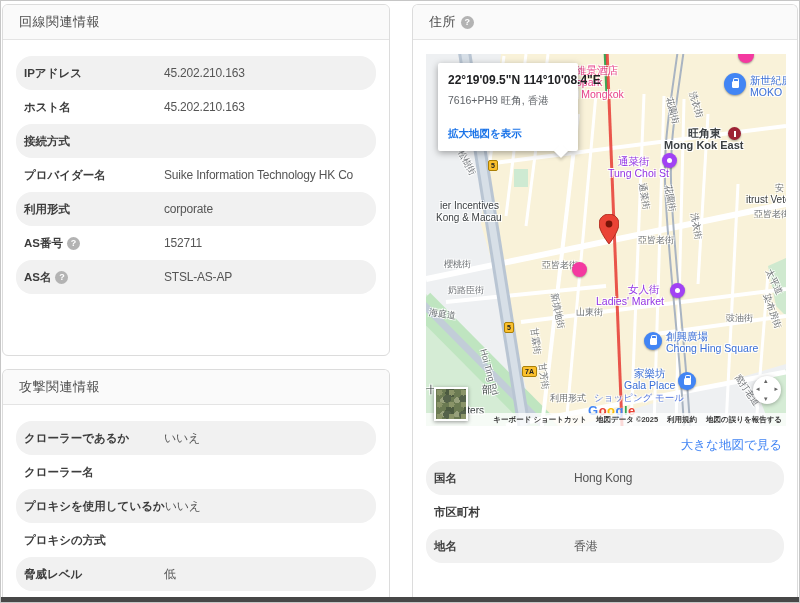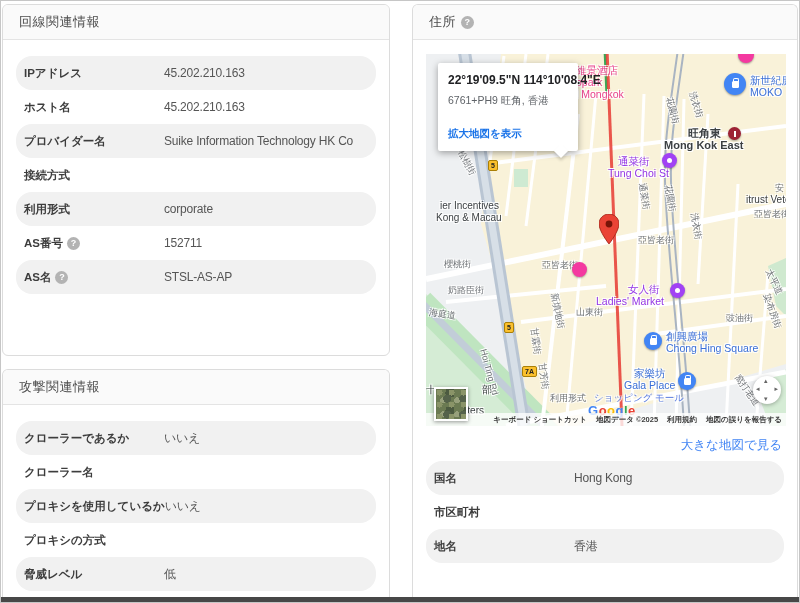--- a/index.html
+++ b/index.html
@@ -127,26 +127,26 @@
         <div class="card-body">
           <div class="row">
               <span class="lbl">IPアドレス</span>
               <span class="val">45.202.210.163</span>
             </div>
           <div class="row">
               <span class="lbl">ホスト名</span>
               <span class="val">45.202.210.163</span>
             </div>
           <div class="row">
+              <span class="lbl">接続方式</span>
+              <span class="val"></span>
+            </div>
+          <div class="row">
               <span class="lbl">プロバイダー名</span>
               <span class="val">Suike Information Technology HK Co</span>
-            </div>
-          <div class="row">
-              <span class="lbl">接続方式</span>
-              <span class="val"></span>
             </div>
           <div class="row">
               <span class="lbl">利用形式</span>
               <span class="val">corporate</span>
             </div>
           <div class="row">
             <span class="lbl">
               <span>AS番号</span>
               <span class="help-icon">?</span>
             </span>
@@ -310,21 +310,21 @@
 
             <span class="pin">
               <svg width="20" height="30" viewBox="0 0 20 30">
                 <path d="M10 0C4.5 0 0 4.4 0 9.9 0 17.3 10 30 10 30s10-12.7 10-20.1C20 4.4 15.5 0 10 0z" fill="#EA4335" stroke="#9c1f14" stroke-width="0.8"></path>
                 <circle cx="10" cy="10" r="3.4" fill="#791408"></circle>
               </svg>
             </span>
 
             <div class="infowin">
               <div class="coords">22°19'09.5"N 114°10'08.4"E</div>
-              <div class="addr">6761+PH9 旺角, 香港</div>
+              <div class="addr">7616+PH9 旺角, 香港</div>
               <a class="ilink" href="#">拡大地図を表示</a>
             </div>
 
             <div class="glogo">
               <span>G</span><span>o</span><span>o</span><span>g</span><span>l</span><span>e</span>
             </div>
 
             <div class="attrib">
               <a href="#">キーボード ショートカット</a>
               <span>地図データ ©2025</span>

